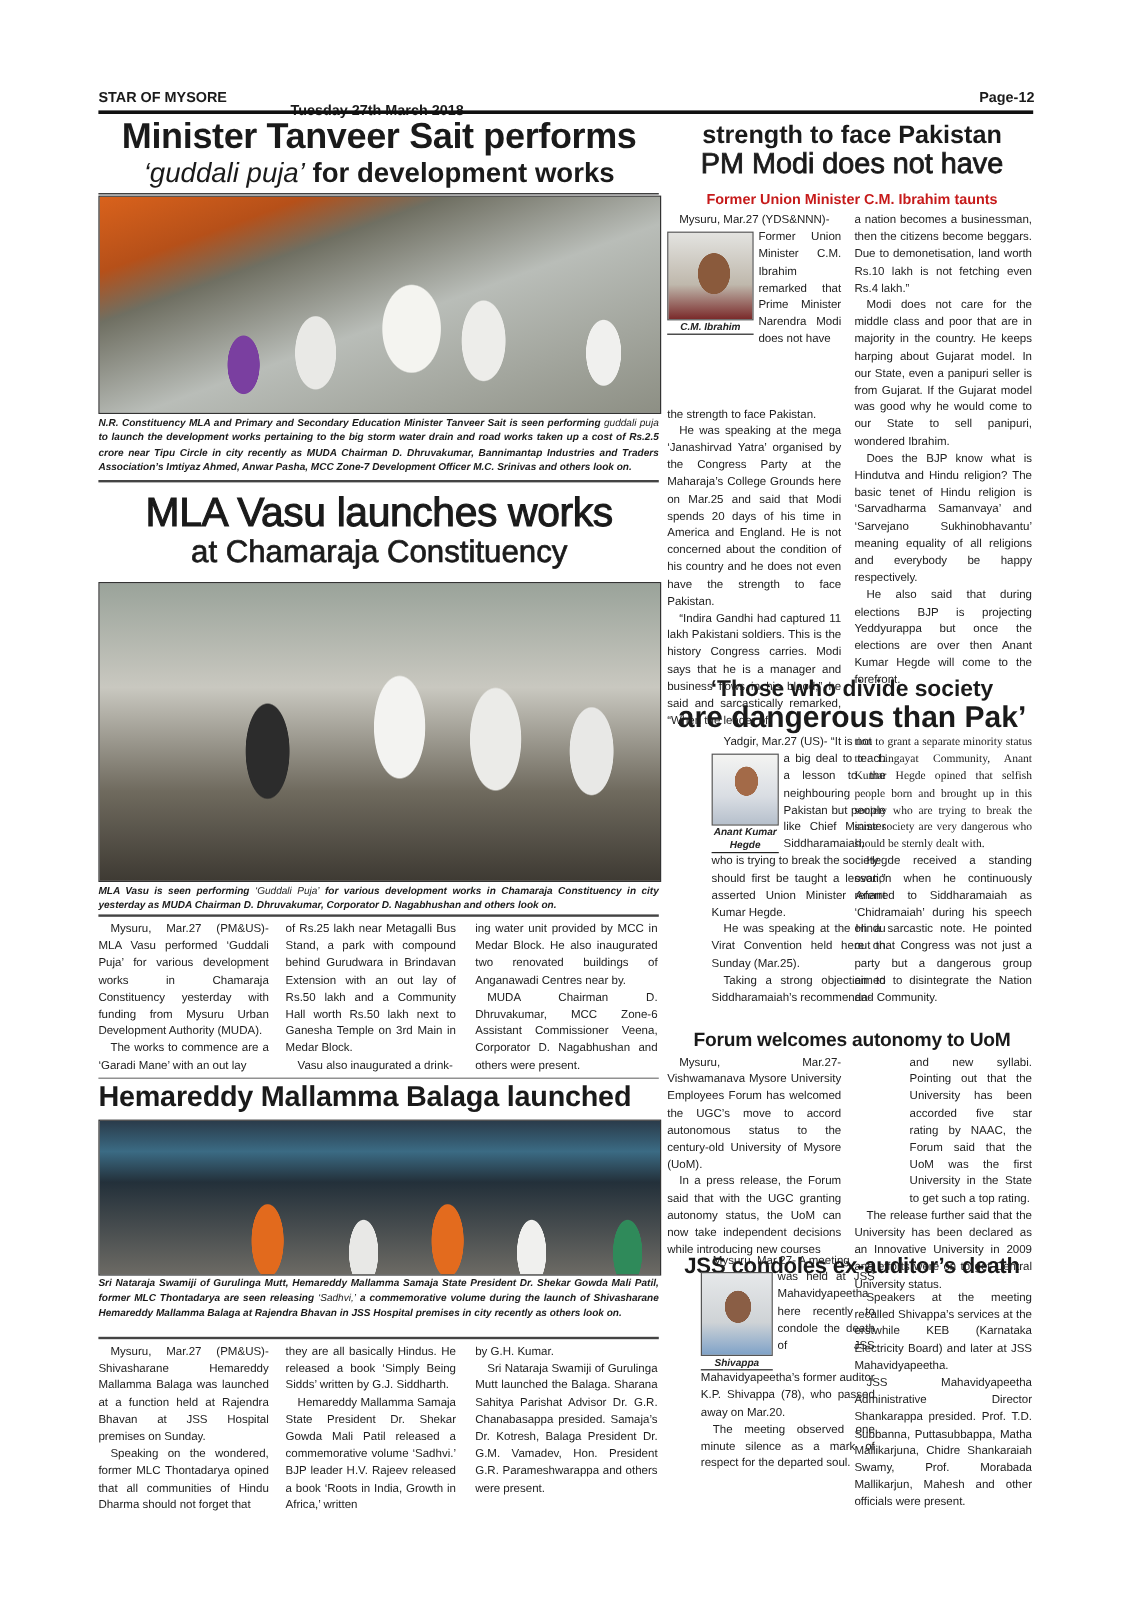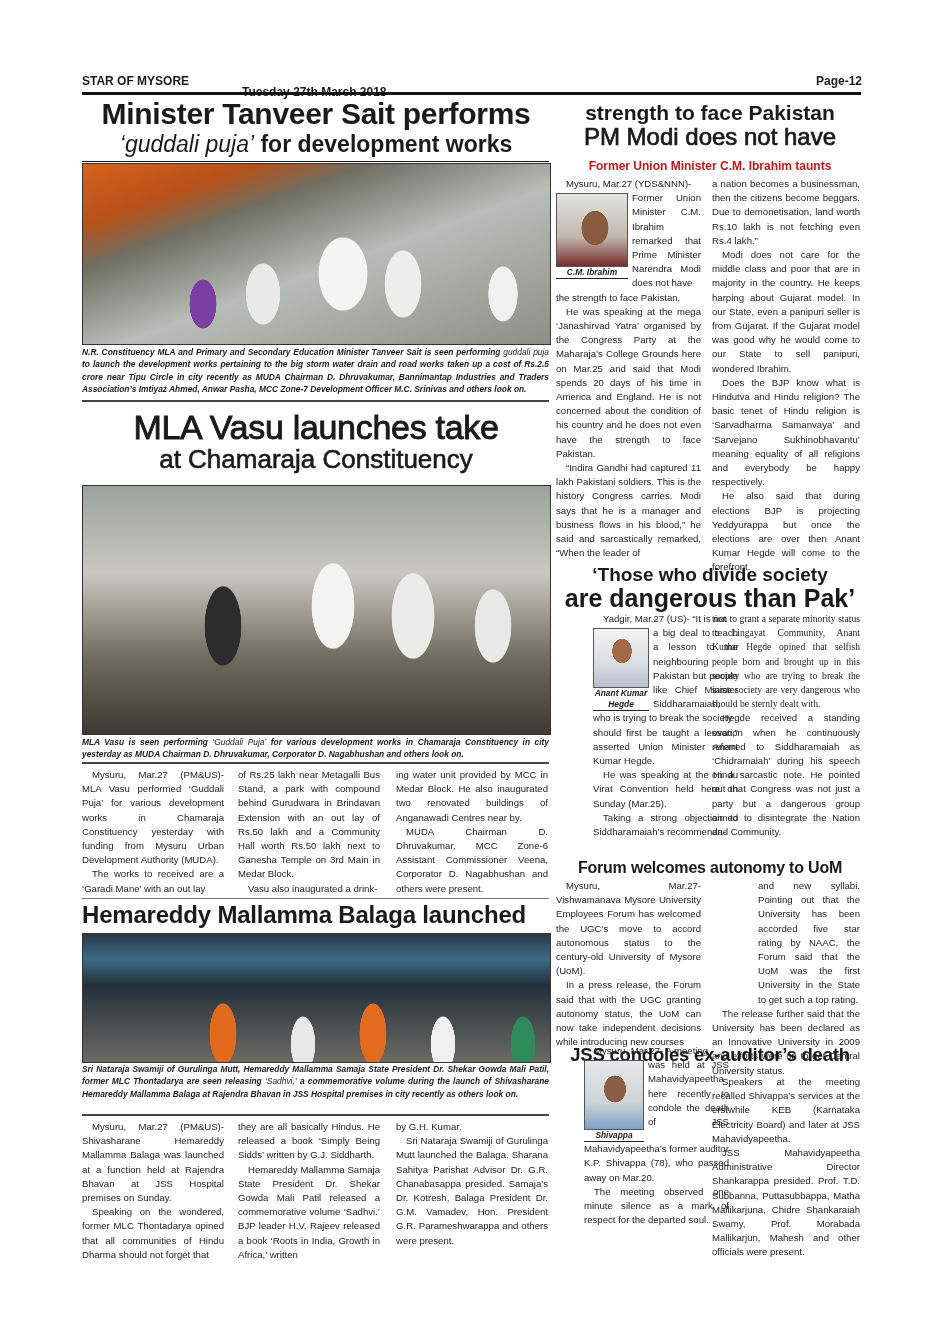--- a/index.html
+++ b/index.html
@@ -57,31 +57,31 @@
   <div style="font-size:23px;margin-top:2px;"><span style="font-weight:normal;font-style:italic;">‘guddali puja’</span><span> for development works</span></div>
 </div>
 <div class="abs rule" style="left:82px;top:161px;width:467px;height:1px;"></div>
 <div class="abs photo crowd1" style="left:82px;top:163px;width:467px;height:180px;"></div>
 <div class="abs caption" style="left:82px;top:346px;width:467px;">
   <span>N.R. Constituency MLA and Primary and Secondary Education Minister Tanveer Sait is seen performing </span><i class="lt">guddali puja</i><span> to launch the development works pertaining to the big storm water drain and road works taken up a cost of Rs.2.5 crore near Tipu Circle in city recently as MUDA Chairman D. Dhruvakumar, Bannimantap Industries and Traders Association’s Imtiyaz Ahmed, Anwar Pasha, MCC Zone-7 Development Officer M.C. Srinivas and others look on.</span>
 </div>
 <div class="abs cap-rule" style="left:82px;top:400px;width:467px;"></div>
 
 <div class="abs headline" style="left:82px;top:410px;width:468px;">
-  <div style="font-size:34px;font-weight:normal;-webkit-text-stroke:0.9px #1a1a1a;letter-spacing:-0.3px;">MLA Vasu launches take</div>
+  <div style="font-size:34px;font-weight:normal;-webkit-text-stroke:0.9px #1a1a1a;letter-spacing:-0.3px;">MLA Vasu launches works</div>
   <div style="font-size:26px;font-weight:normal;-webkit-text-stroke:0.6px #1a1a1a;margin-top:0px;">at Chamaraja Constituency</div>
 </div>
 <div class="abs photo crowd2" style="left:82px;top:485px;width:467px;height:248px;"></div>
 <div class="abs caption" style="left:82px;top:736px;width:467px;">
   <span>MLA Vasu is seen performing </span><i class="lt">‘Guddali Puja’</i><span> for various development works in Chamaraja Constituency in city yesterday as MUDA Chairman D. Dhruvakumar, Corporator D. Nagabhushan and others look on.</span>
 </div>
 <div class="abs cap-rule" style="left:82px;top:762px;width:467px;"></div>
 <div class="abs col" style="left:82px;top:768px;width:142px;">
   <p>Mysuru, Mar.27 (PM&amp;US)- MLA Vasu performed ‘Guddali Puja’ for various development works in Chamaraja Constituency yesterday with funding from Mysuru Urban Development Authority (MUDA).</p>
-  <p>The works to received are a ‘Garadi Mane’ with an out lay</p>
+  <p>The works to commence are a ‘Garadi Mane’ with an out lay</p>
 </div>
 <div class="abs col" style="left:238px;top:768px;width:142px;">
   <p style="text-indent:0;">of Rs.25 lakh near Metagalli Bus Stand, a park with compound behind Gurudwara in Brindavan Extension with an out lay of Rs.50 lakh and a Community Hall worth Rs.50 lakh next to Ganesha Temple on 3rd Main in Medar Block.</p>
   <p>Vasu also inaugurated a drink-</p>
 </div>
 <div class="abs col" style="left:396px;top:768px;width:152px;">
   <p style="text-indent:0;">ing water unit provided by MCC in Medar Block. He also inaugurated two renovated buildings of Anganawadi Centres near by.</p>
   <p>MUDA Chairman D. Dhruvakumar, MCC Zone-6 Assistant Commissioner Veena, Corporator D. Nagabhushan and others were present.</p>
 </div>
 
@@ -110,21 +110,21 @@
   <div style="font-size:24px;font-weight:normal;-webkit-text-stroke:0.7px #1a1a1a;">PM Modi does not have</div>
 </div>
 <div class="abs sub-red" style="left:556px;top:159px;width:308px;font-size:12px;">Former Union Minister C.M. Ibrahim taunts</div>
 <div class="abs col" style="left:556px;top:177px;width:145px;">
   <p>Mysuru, Mar.27 (YDS&amp;NNN)-</p>
   <div style="float:left;width:72px;margin:2px 4px 0 0;">
     <div class="thumb" style="height:72px;background:radial-gradient(ellipse 22px 28px at 38px 34px,#8a5a3c 60%,transparent 62%),linear-gradient(180deg,#e3e3e0 0%,#bfb8ac 60%,#7a2a2a 100%);"></div>
     <div class="thumb-cap">C.M. Ibrahim</div>
   </div>
   <p style="text-indent:0;">Former Union Minister C.M. Ibrahim remarked that Prime Minister Narendra Modi does not have</p>
-  <p style="text-indent:0;clear:both;">the strength to face Pakistan.</p>
+  <p style="text-indent:0;clear:both;margin-top:48px;">the strength to face Pakistan.</p>
   <p>He was speaking at the mega ‘Janashirvad Yatra’ organised by the Congress Party at the Maharaja’s College Grounds here on Mar.25 and said that Modi spends 20 days of his time in America and England. He is not concerned about the condition of his country and he does not even have the strength to face Pakistan.</p>
   <p>“Indira Gandhi had captured 11 lakh Pakistani soldiers. This is the history Congress carries. Modi says that he is a manager and business flows in his blood,” he said and sarcastically remarked, “When the leader of</p>
 </div>
 <div class="abs col" style="left:712px;top:177px;width:148px;">
   <p style="text-indent:0;">a nation becomes a businessman, then the citizens become beggars. Due to demonetisation, land worth Rs.10 lakh is not fetching even Rs.4 lakh.”</p>
   <p>Modi does not care for the middle class and poor that are in majority in the country. He keeps harping about Gujarat model. In our State, even a panipuri seller is from Gujarat. If the Gujarat model was good why he would come to our State to sell panipuri, wondered Ibrahim.</p>
   <p>Does the BJP know what is Hindutva and Hindu religion? The basic tenet of Hindu religion is ‘Sarvadharma Samanvaya’ and ‘Sarvejano Sukhinobhavantu’ meaning equality of all religions and everybody be happy respectively.</p>
   <p>He also said that during elections BJP is projecting Yeddyurappa but once the elections are over then Anant Kumar Hegde will come to the forefront.</p>
 </div>
 

